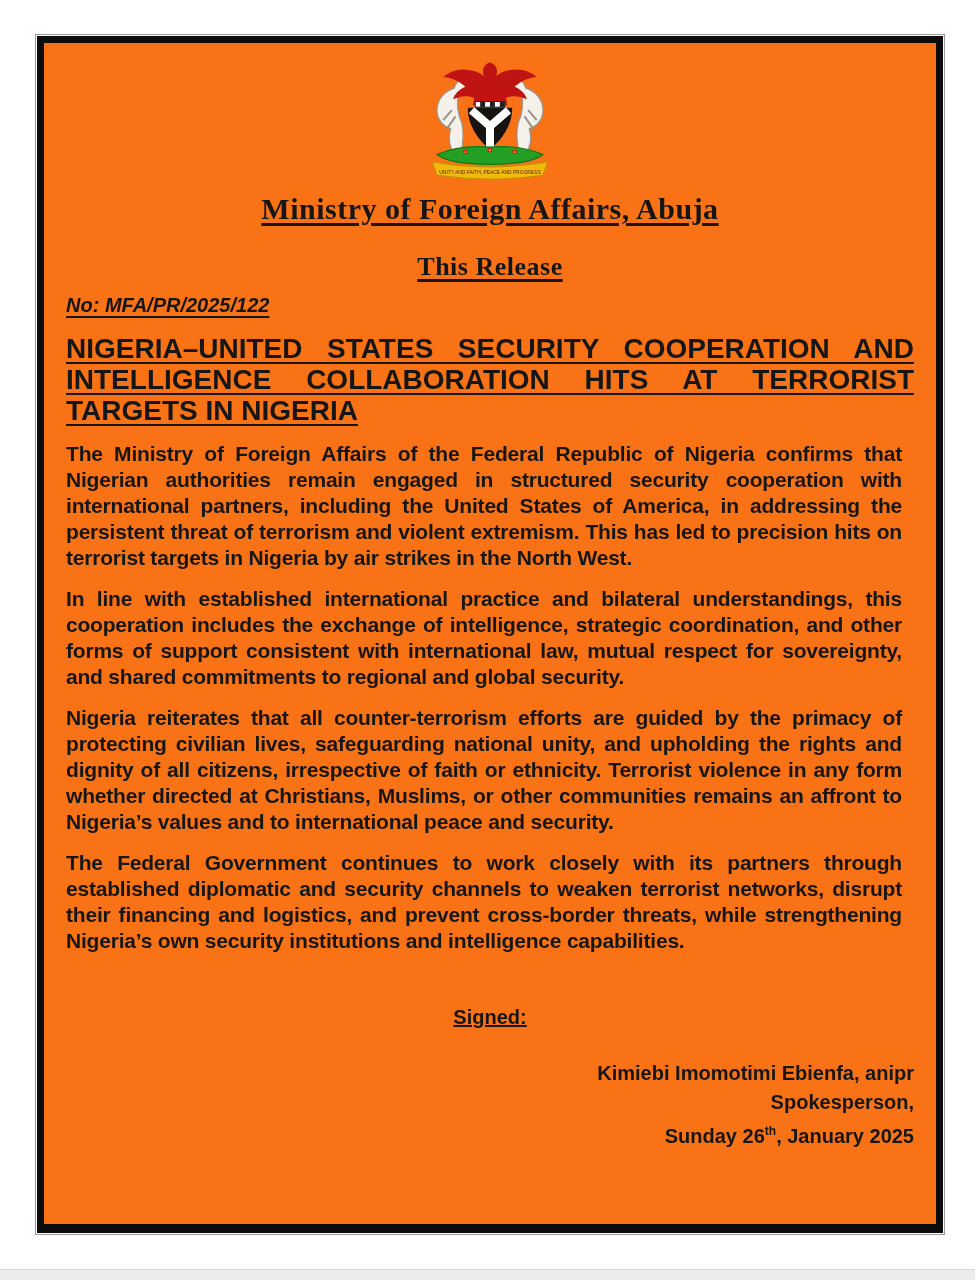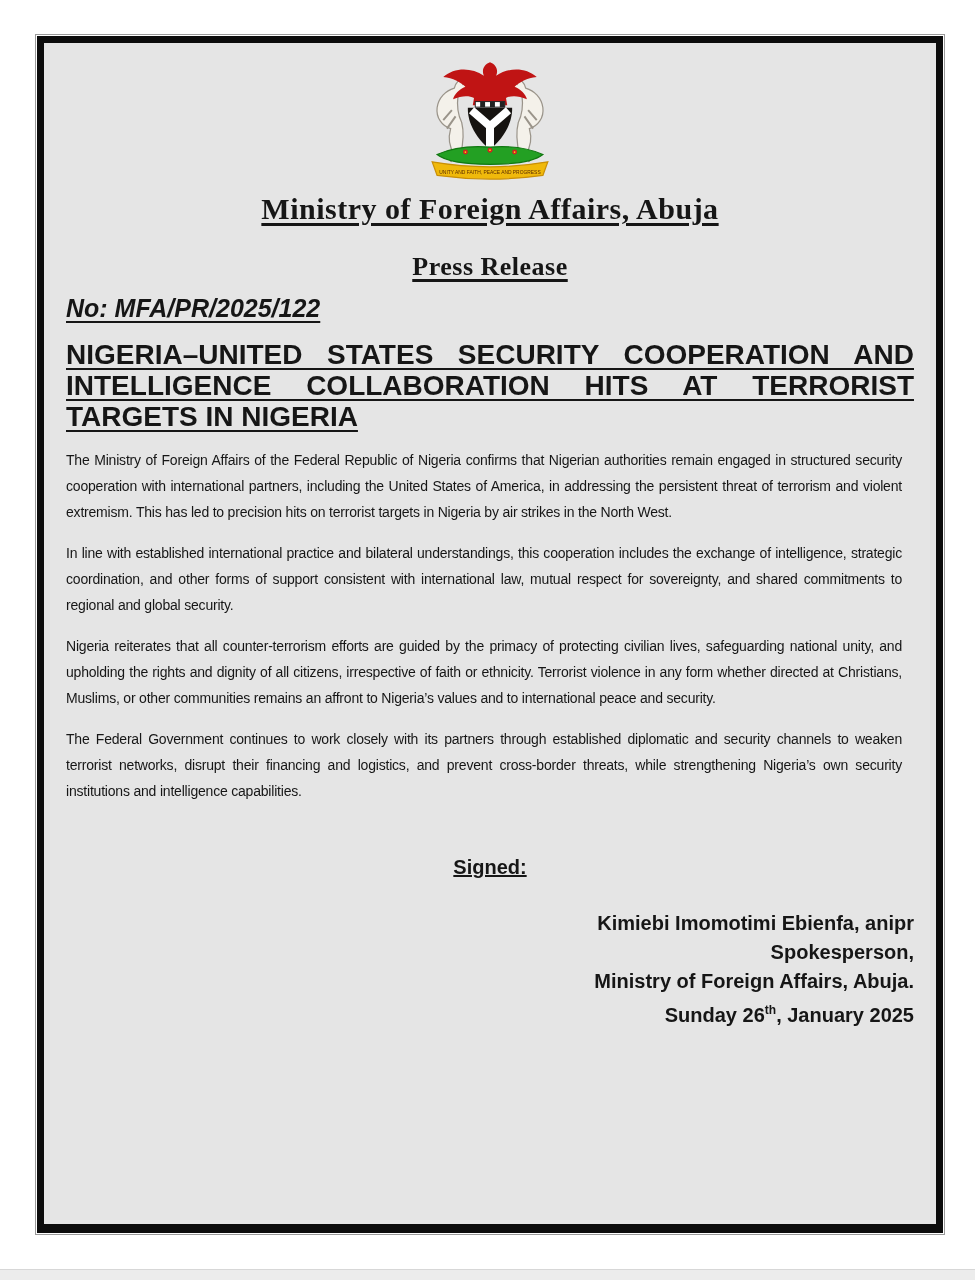--- a/index.html
+++ b/index.html
@@ -13,21 +13,21 @@
     color: #161616;
   }
   .frame {
     position: absolute;
     left: 37px; top: 36px;
     width: 906px; height: 1197px;
     border: 7px solid #0c0c0c;
     border-bottom-width: 9px;
     outline: 1px solid #9a9a9a;
     outline-offset: 1px;
-    background: #e5e5e5;
+    background: #f97316;
     padding: 14px 22px 0 22px;
     overflow: hidden;
   }
   .arms-wrap { text-align: center; margin-top: 4px; }
   .arms-wrap svg { display: inline-block; }
 
   .doc-title {
     text-align: center;
     font-family: "Liberation Serif", serif;
     font-weight: bold;
@@ -42,43 +42,43 @@
   }
   .press-release {
     text-align: center;
     font-family: "Liberation Serif", serif;
     font-weight: bold;
     font-size: 26px;
     margin: 26px 0 0 0;
     letter-spacing: 0.5px;
   }
   .ref-no {
-    font-size: 25px;
+    font-size: 20px;
     font-weight: bold;
     font-style: italic;
     margin: 12px 0 0 0;
   }
   .ref-no span {
     text-decoration: underline;
     text-decoration-thickness: 2px;
     text-underline-offset: 4px;
   }
   .headline {
     font-size: 28px;
     font-weight: bold;
     line-height: 31px;
     text-align: justify;
     margin: 16px 0 0 0;
     text-decoration: underline;
     text-decoration-thickness: 2px;
     text-underline-offset: 4px;
   }
   .body-copy p {
-    font-size: 14px;
-    font-weight: normal;
+    font-size: 21px;
+    font-weight: bold;
     line-height: 26px;
     text-align: justify;
     margin: 15px 12px 0 0;
     letter-spacing: -0.2px;
   }
   .signed {
     text-align: center;
     font-size: 20px;
     font-weight: bold;
     margin: 52px 0 0 0;
@@ -144,37 +144,36 @@
 
       <g>
         <path d="M18 82 Q65 90 112 82 L108 93 Q65 99 22 93 Z" fill="#f0b90b" stroke="#c98f06" stroke-width="1"></path>
         <text x="65" y="91.5" text-anchor="middle" font-size="4" font-family="Liberation Sans, sans-serif" fill="#5a2d00">UNITY AND FAITH, PEACE AND PROGRESS</text>
       </g>
     </svg>
   </div>
 
   <h1 class="doc-title"><span>Ministry of Foreign Affairs, Abuja</span></h1>
 
-  <h2 class="press-release"><span>Press Release</span></h2>
+  <h2 class="press-release"><span>This Release</span></h2>
 
   <div class="ref-no"><span>No: MFA/PR/2025/122</span></div>
 
   <h3 class="headline">NIGERIA–UNITED STATES SECURITY COOPERATION AND INTELLIGENCE COLLABORATION HITS AT TERRORIST TARGETS IN NIGERIA</h3>
 
   <div class="body-copy">
     <p>The Ministry of Foreign Affairs of the Federal Republic of Nigeria confirms that Nigerian authorities remain engaged in structured security cooperation with international partners, including the United States of America, in addressing the persistent threat of terrorism and violent extremism. This has led to precision hits on terrorist targets in Nigeria by air strikes in the North West.</p>
     <p>In line with established international practice and bilateral understandings, this cooperation includes the exchange of intelligence, strategic coordination, and other forms of support consistent with international law, mutual respect for sovereignty, and shared commitments to regional and global security.</p>
     <p>Nigeria reiterates that all counter-terrorism efforts are guided by the primacy of protecting civilian lives, safeguarding national unity, and upholding the rights and dignity of all citizens, irrespective of faith or ethnicity. Terrorist violence in any form whether directed at Christians, Muslims, or other communities remains an affront to Nigeria’s values and to international peace and security.</p>
     <p>The Federal Government continues to work closely with its partners through established diplomatic and security channels to weaken terrorist networks, disrupt their financing and logistics, and prevent cross-border threats, while strengthening Nigeria’s own security institutions and intelligence capabilities.</p>
   </div>
 
   <div class="signed">Signed:</div>
 
   <div class="sig-block">
     <div>Kimiebi Imomotimi Ebienfa, anipr</div>
     <div>Spokesperson,</div>
-    <div>Ministry of Foreign Affairs, Abuja.</div>
     <div><span>Sunday 26</span><sup>th</sup><span>, January 2025</span></div>
   </div>
 
 </div>
 
 <div class="bottom-strip"></div>
 
 </body></html>

